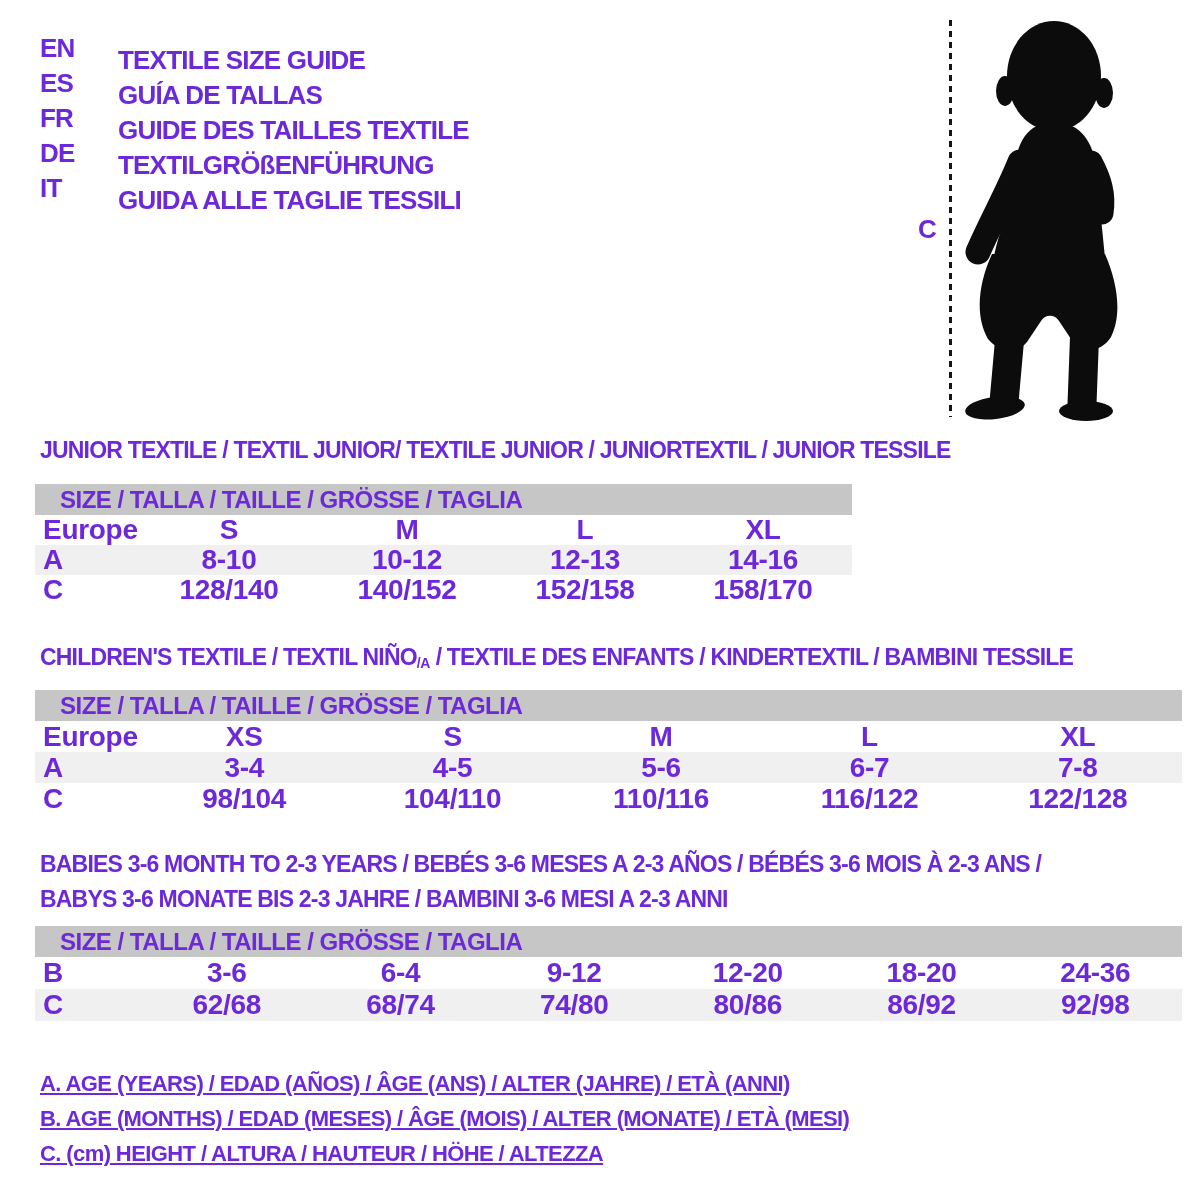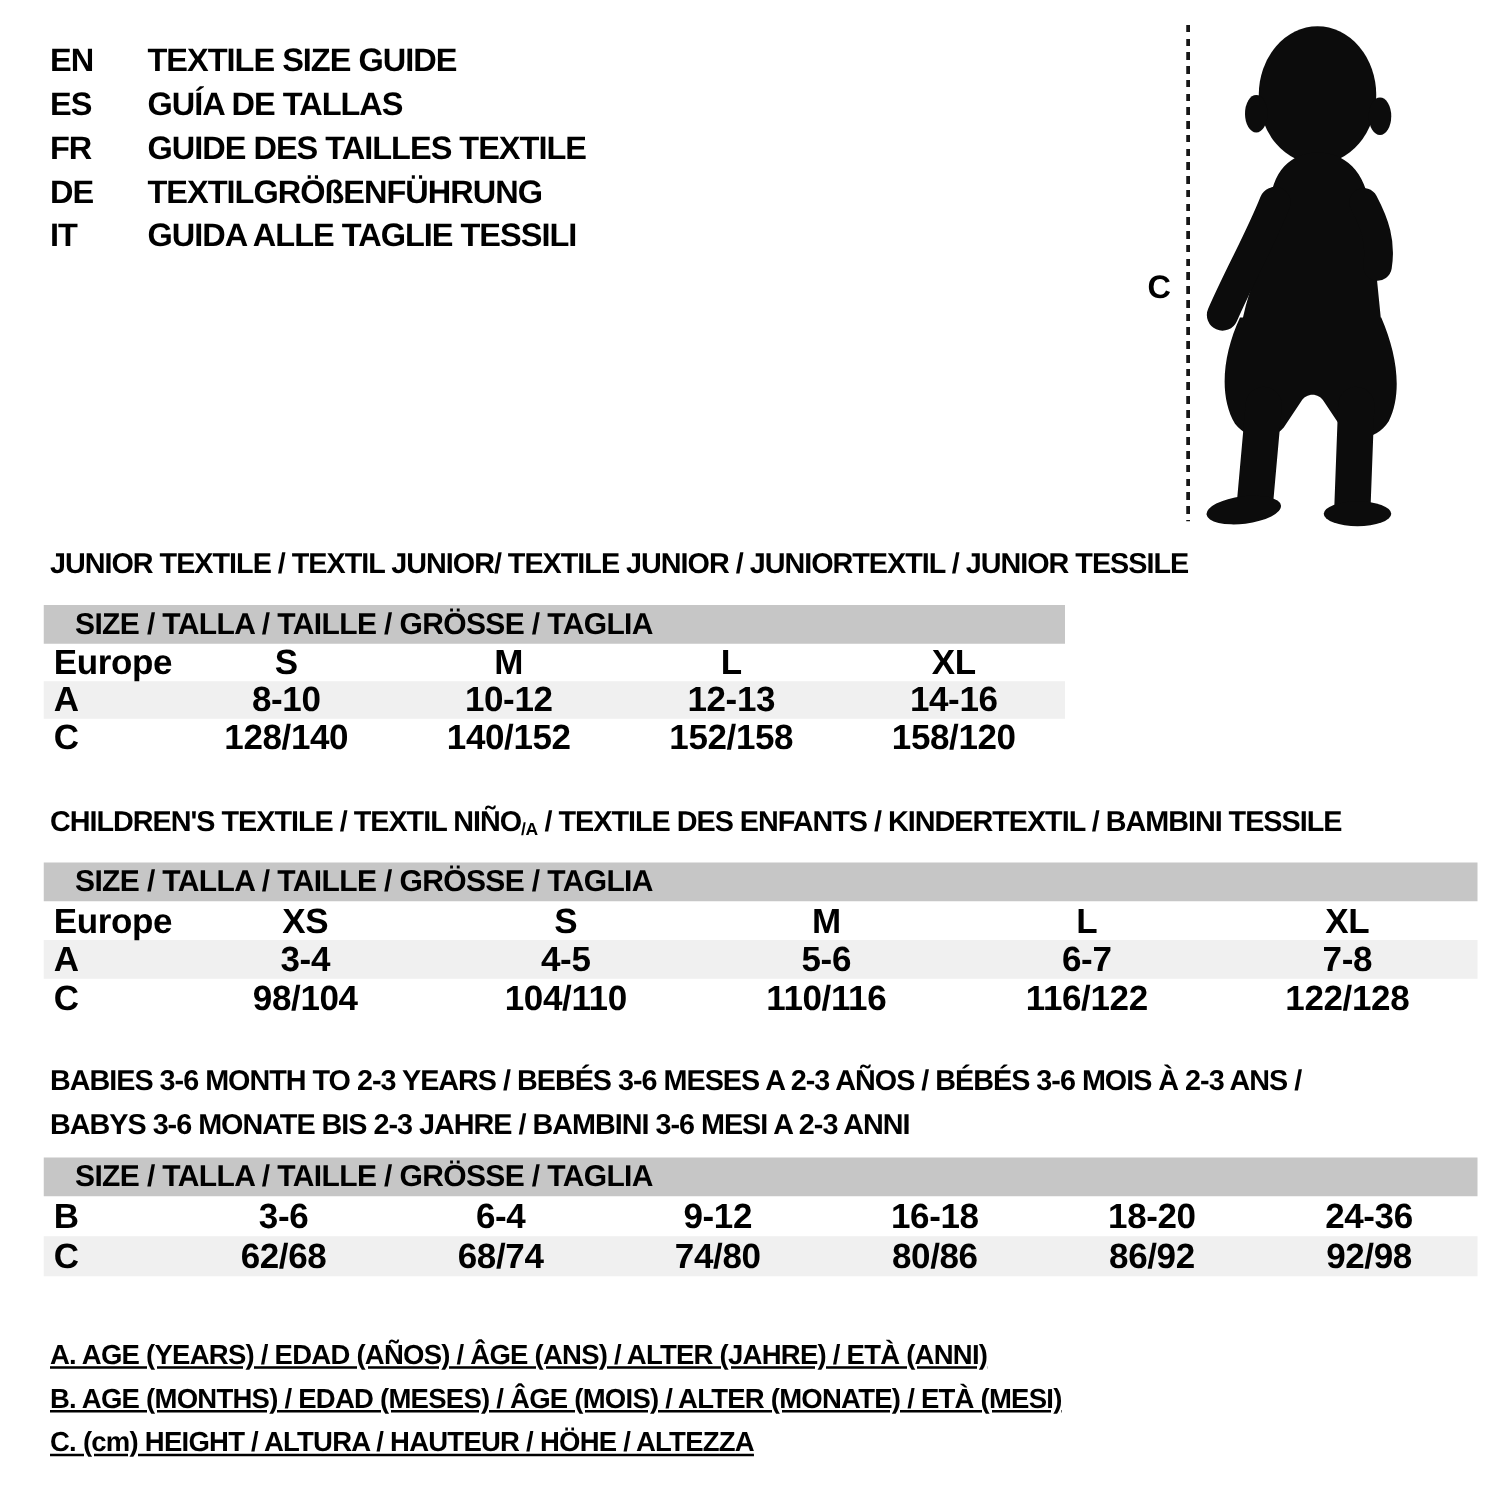--- a/index.html
+++ b/index.html
@@ -1,29 +1,29 @@
 <!DOCTYPE html>
 <html><head>
 <meta charset="utf-8">
 <style>
   * { margin:0; padding:0; box-sizing:border-box; }
   html,body { width:1200px; height:1200px; }
   body { background:#ffffff; }
   .canvas {
     position:relative; width:1200px; height:1200px; overflow:hidden;
-    background:#ffffff; color:#000000;
+    background:#ffffff; color:#6d28d9;
     font-family:"Liberation Sans","DejaVu Sans",sans-serif;
     font-weight:700;
   }
 
   
   .lang-block { position:absolute; left:40px; top:31px; }
   .lang-row { display:flex; height:35px; line-height:35px; }
   .lang-code { width:78px; font-size:26px; letter-spacing:-0.8px; }
-  .lang-label { font-size:26px; letter-spacing:-0.8px; white-space:nowrap; }
+  .lang-label { font-size:26px; letter-spacing:-0.8px; white-space:nowrap;margin-top:12px; }
 
   
   .measure-line {
     position:absolute; left:949px; top:20px; width:3px; height:397px;
     background-image:repeating-linear-gradient(to bottom,#161616 0px,#161616 6px,transparent 6px,transparent 11px);
   }
   .measure-label { position:absolute; left:918px; top:214px; font-size:26px; }
   .silhouette { position:absolute; left:958px; top:16px; }
 
   
@@ -111,21 +111,21 @@
       <div class="t-cell">8-10</div>
       <div class="t-cell">10-12</div>
       <div class="t-cell">12-13</div>
       <div class="t-cell">14-16</div>
     </div>
     <div class="t-row">
       <div class="t-label">C</div>
       <div class="t-cell">128/140</div>
       <div class="t-cell">140/152</div>
       <div class="t-cell">152/158</div>
-      <div class="t-cell">158/120</div>
+      <div class="t-cell">158/170</div>
     </div>
   </div>
 
   <div class="section-title" style="top:644px;">
     <span>CHILDREN'S TEXTILE / TEXTIL NIÑO</span><span class="subs">/A</span><span> / TEXTILE DES ENFANTS / KINDERTEXTIL / BAMBINI TESSILE</span>
   </div>
   <div class="table table2" style="top:690px; width:1147px;">
     <div class="t-header">SIZE / TALLA / TAILLE / GRÖSSE / TAGLIA</div>
     <div class="t-row">
       <div class="t-label">Europe</div>
@@ -155,21 +155,21 @@
 
   <div class="section-title" style="top:851px;">BABIES 3-6 MONTH TO 2-3 YEARS / BEBÉS 3-6 MESES A 2-3 AÑOS / BÉBÉS 3-6 MOIS À 2-3 ANS /</div>
   <div class="section-title" style="top:886px;">BABYS 3-6 MONATE BIS 2-3 JAHRE / BAMBINI 3-6 MESI A 2-3 ANNI</div>
   <div class="table table3" style="top:926px; width:1147px;">
     <div class="t-header">SIZE / TALLA / TAILLE / GRÖSSE / TAGLIA</div>
     <div class="t-row">
       <div class="t-label">B</div>
       <div class="t-cell">3-6</div>
       <div class="t-cell">6-4</div>
       <div class="t-cell">9-12</div>
-      <div class="t-cell">16-18</div>
+      <div class="t-cell">12-20</div>
       <div class="t-cell">18-20</div>
       <div class="t-cell">24-36</div>
     </div>
     <div class="t-row alt">
       <div class="t-label">C</div>
       <div class="t-cell">62/68</div>
       <div class="t-cell">68/74</div>
       <div class="t-cell">74/80</div>
       <div class="t-cell">80/86</div>
       <div class="t-cell">86/92</div>

